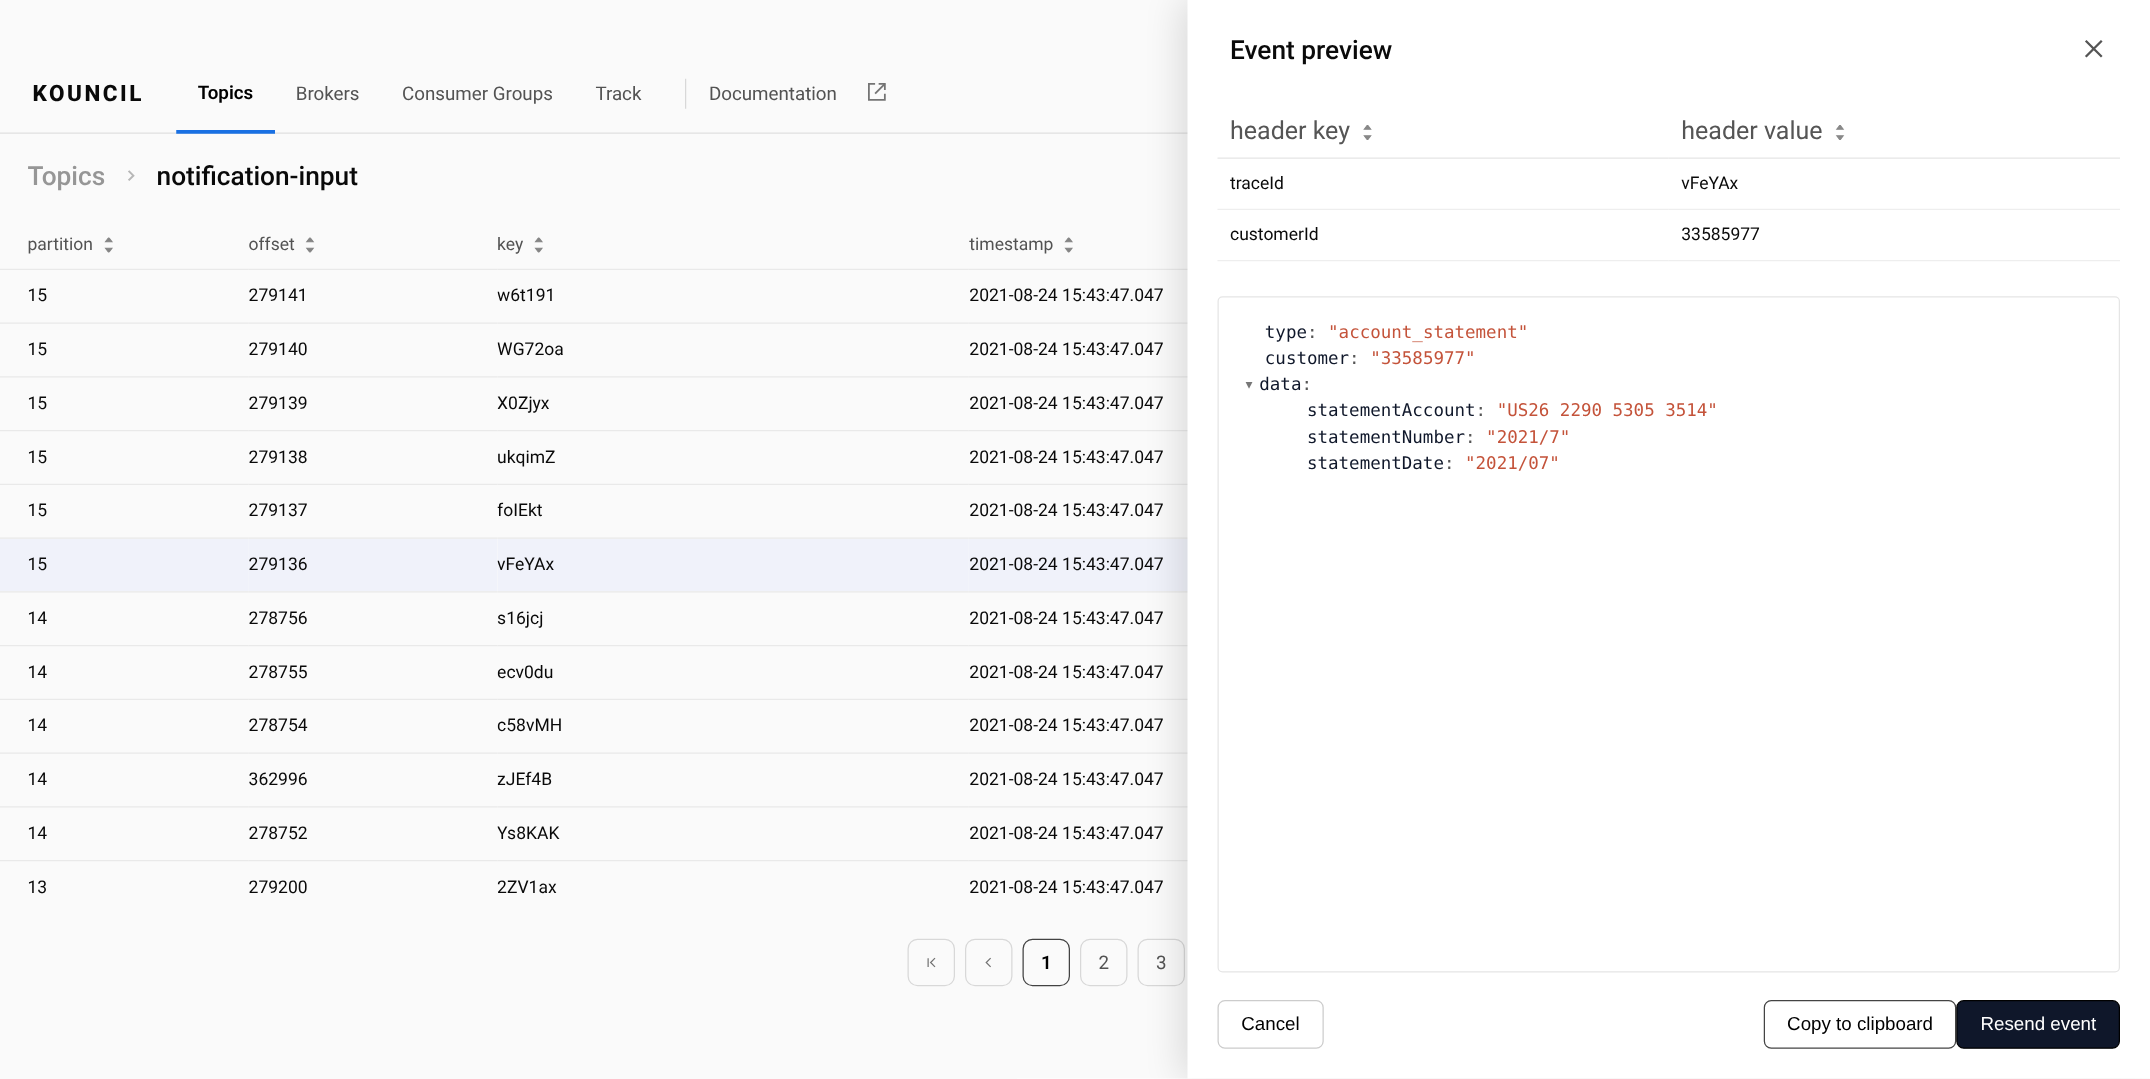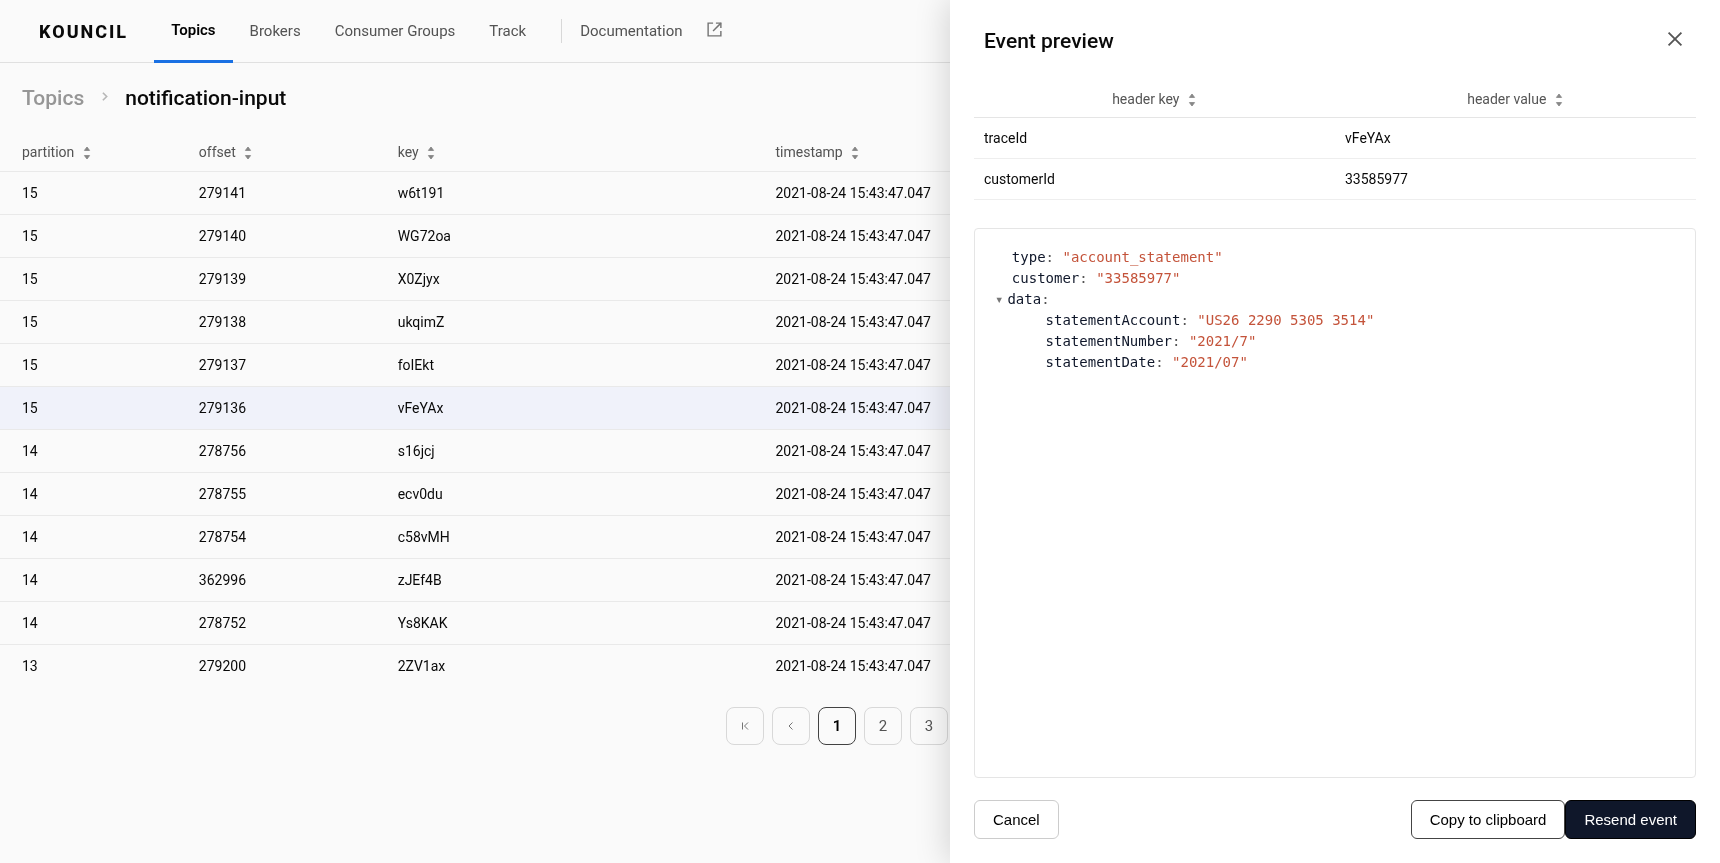--- a/index.html
+++ b/index.html
@@ -13,21 +13,22 @@
     overflow: hidden;
     position: relative;
   }
 
   
   .topbar {
     display: flex;
     align-items: center;
     height: 63px;
     border-bottom: 1px solid #e5e5e5;
-    padding: 0 39px;
+    padding: 0 26px;
+    margin-top: 44px;
   }
   .logo {
     font-weight: 800;
     letter-spacing: 2px;
     font-size: 18px;
     margin-right: 26px;
   }
   .nav-item {
     padding: 0 17px;
     height: 63px;
@@ -190,24 +191,24 @@
   .drawer-title { font-size: 21px; font-weight: 500; }
   .close-btn { cursor: pointer; }
   .close-btn svg { width: 22px; height: 22px; stroke: #555; }
 
   .hdr-table {
     margin: 8px 24px 0 24px;
     border-collapse: collapse;
     width: calc(100% - 48px);
   }
   .hdr-table th {
-    text-align: center;
+    text-align: left;
     font-weight: 400;
     color: #555;
-    font-size: 14px;
+    font-size: 20px;
     padding: 10px 10px;
     border-bottom: 1px solid #e5e5e5;
   }
   .hdr-table td {
     padding: 12px 10px;
     border-bottom: 1px solid #eee;
     font-size: 14px;
   }
   .hdr-table .col-hk { width: 50%; }
 

